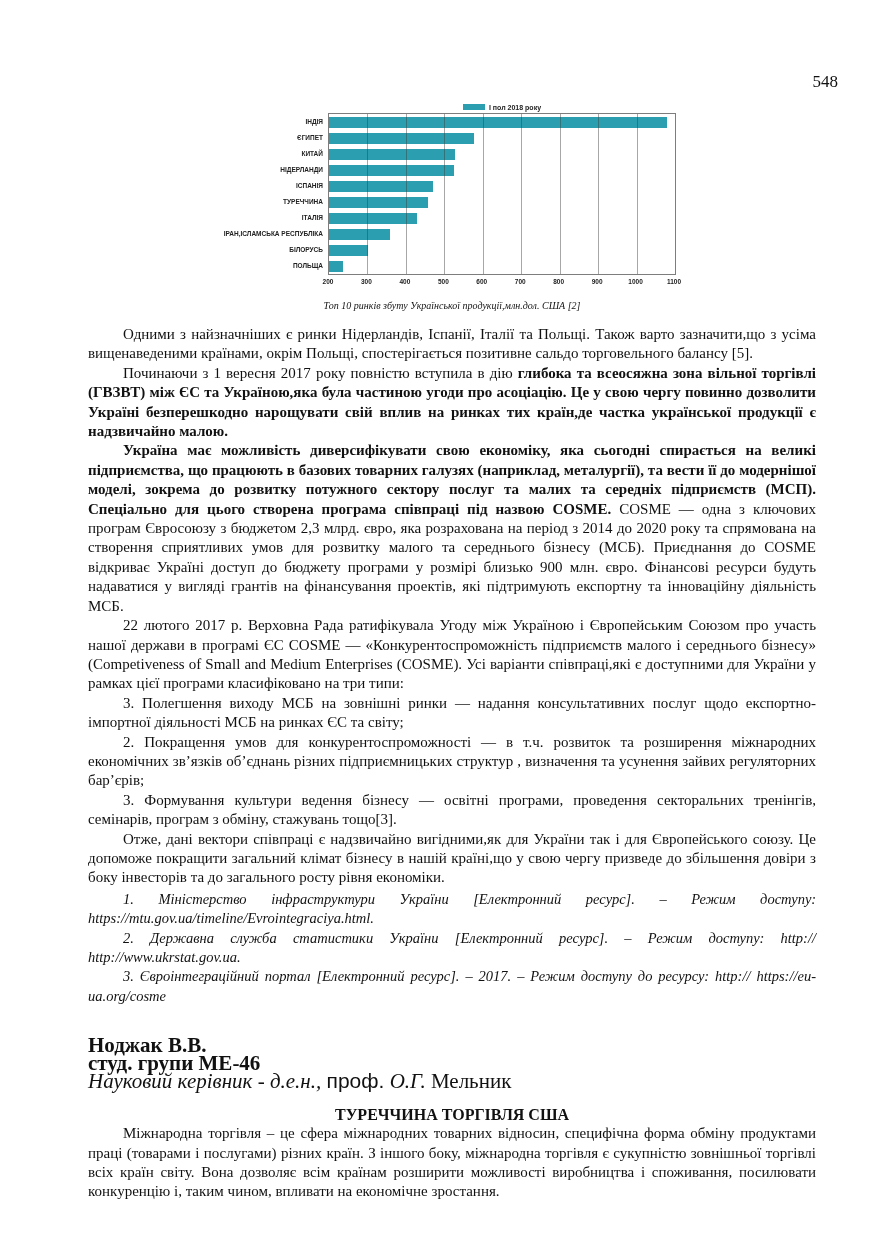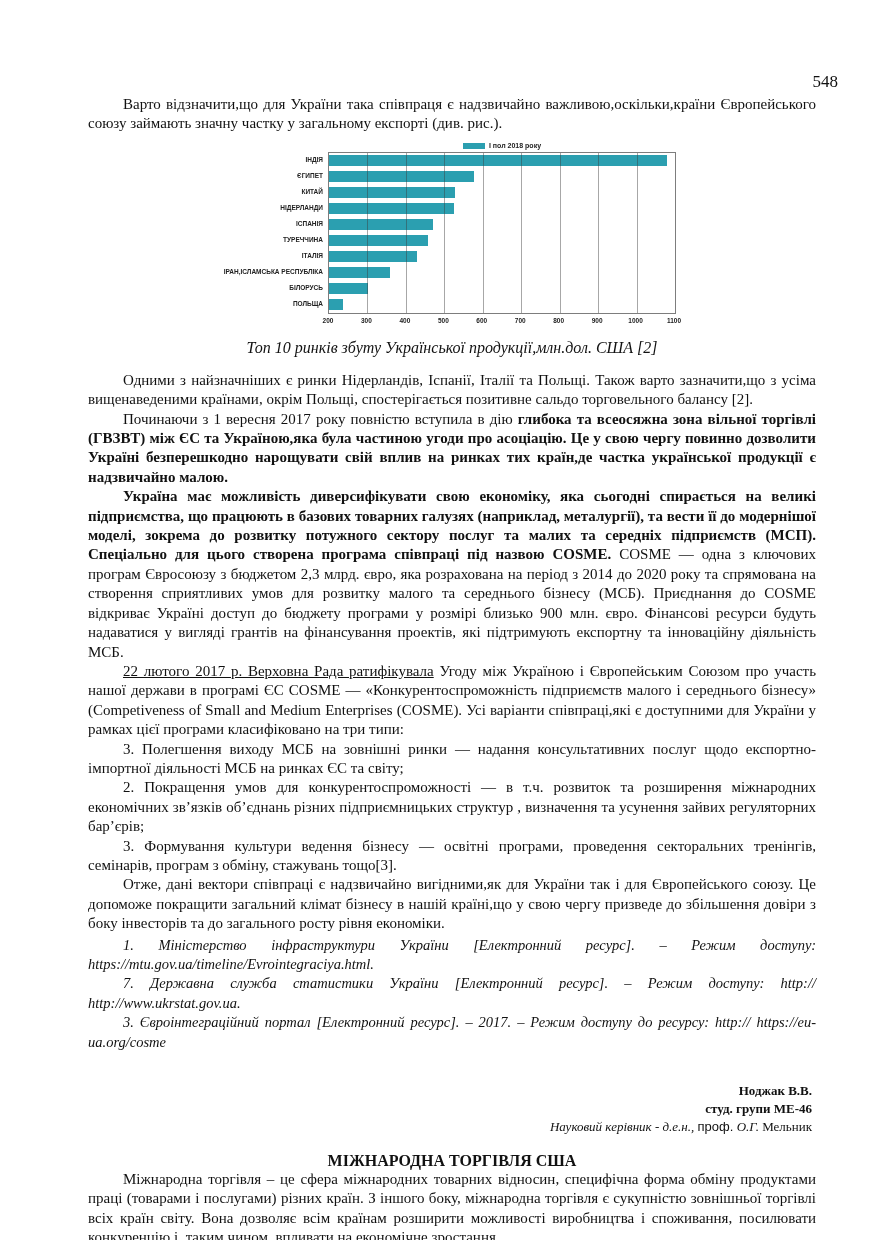--- a/index.html
+++ b/index.html
@@ -2,64 +2,63 @@
 <html><head>
 <meta charset="utf-8">
 <style>
   html,body{margin:0;padding:0;background:#fff;}
   .page{width:876px;height:1240px;position:relative;background:#ffffff;
         font-family:"Liberation Serif", serif;color:#111;overflow:hidden;}
   .page-number{position:absolute;top:72px;right:38px;font-size:17px;}
   .content{position:absolute;left:88px;top:95px;width:728px;}
   p.body{font-size:15px;line-height:19.4px;text-align:justify;text-indent:35px;margin:0;}
   .bold-inline{font-weight:bold;}
-  .underline-inline{text-decoration:underline;}
+  .underline-inline{}
 
   
   .chart-wrap{margin:6px 0 0 152px;width:436px;font-family:"Liberation Sans", sans-serif;}
   .chart-legend{display:flex;justify-content:center;align-items:center;gap:4px;
                 font-size:7px;font-weight:bold;color:#222;height:12px;margin-left:88px;}
   .legend-swatch{width:22px;height:6px;background:#2b9fb0;}
   .chart-body{display:flex;}
   .chart-labels{width:88px;display:flex;flex-direction:column;}
   .cat-label{height:16px;display:flex;align-items:center;justify-content:flex-end;
              padding-right:5px;font-size:6.5px;font-weight:bold;color:#222;white-space:nowrap;}
   .chart-plot{position:relative;width:346px;height:160px;border:1px solid #7d7d7d;
               background:#fff;display:flex;flex-direction:column;justify-content:space-around;}
   .bar-row{height:16px;display:flex;align-items:center;}
   .bar{height:11px;}
   .gridline{position:absolute;top:0;bottom:0;width:1px;background:rgba(60,60,60,0.45);}
   .chart-xaxis{position:relative;height:13px;margin-left:88px;width:346px;
                font-size:6.5px;font-weight:bold;color:#222;}
   .tick{position:absolute;top:3px;transform:translateX(-50%);}
 
-  .figure-caption{text-align:center;font-style:italic;font-size:16px;margin:12px 0 14px 0;}
+  .figure-caption{text-align:center;font-style:italic;font-size:10px;margin:12px 0 14px 0;}
 
   .refs{margin-top:2px;}
   .refs p{font-size:14.5px;line-height:19.4px;font-style:italic;text-align:justify;
           text-indent:35px;margin:0;}
 
-  .authors{text-align:right;margin-top:30px;font-size:13px;line-height:18px;padding-right:4px;}
+  .authors{text-align:left;margin-top:30px;font-size:21px;line-height:18px;padding-right:4px;}
   .authors .name,.authors .group{font-weight:bold;}
   .supervisor{font-style:italic;}
   .supervisor .prof{font-family:Liberation Sans, sans-serif;font-style:normal;}
   .supervisor .surname{font-style:normal;}
 
   .section-title{text-align:center;font-weight:bold;font-size:16px;margin-top:16px;}
   .section-para{margin-top:22px;}
 </style>
 </head>
 <body>
 
 <div class="page">
   <div class="page-number">548</div>
 
   <div class="content">
 
-    <p class="body">Варто відзначити,що для України така співпраця є надзвичайно важливою,оскільки,країни Євро­пейського союзу займають значну частку у загальному експорті (див. рис.).</p>
 
     <div class="chart-wrap">
       <div class="chart-legend">
         <span class="legend-swatch" style="background: rgb(43, 159, 176);"></span>
         <span>І пол 2018 року</span>
       </div>
       <div class="chart-body">
         <div class="chart-labels" id="chart-labels">
             <div class="cat-label">ІНДІЯ</div>
             <div class="cat-label">ЄГИПЕТ</div>
@@ -123,39 +122,39 @@
           <span class="tick" style="left: 66.6667%;">800</span>
           <span class="tick" style="left: 77.7778%;">900</span>
           <span class="tick" style="left: 88.8889%;">1000</span>
           <span class="tick" style="left: 100%;">1100</span>
         </div>
     </div>
 
     <div class="figure-caption">Топ 10 ринків збуту Української продукції,млн.дол. США [2]</div>
 
     <div>
-      <p class="body">Одними з найзначніших є ринки Нідерландів, Іспанії, Італії та Польщі. Також варто зазначити,що з усіма вищенаведеними країнами, окрім Польщі, спостерігається позитивне сальдо торговельного балансу [2].</p>
+      <p class="body">Одними з найзначніших є ринки Нідерландів, Іспанії, Італії та Польщі. Також варто зазначити,що з усіма вищенаведеними країнами, окрім Польщі, спостерігається позитивне сальдо торговельного балансу [5].</p>
       <p class="body"><span>Починаючи з 1 вересня 2017 року повністю вступила в дію </span><span class="bold-inline">глибока та всеосяжна зона вільної торгівлі (ГВЗВТ) між ЄС та Україною,яка була частиною угоди про асоціацію. Це у свою чергу повинно дозволити Україні безперешкодно нарощувати свій вплив на ринках тих країн,де частка української продукції є надзвичайно малою.</span></p>
       <p class="body"><span class="bold-inline">Україна має можливість диверсифікувати свою економіку, яка сьогодні спирається на великі підприємства, що працюють в базових товарних галузях (наприклад, металургії), та вести її до модернішої моделі, зокрема до розвитку потужного сектору послуг та малих та середніх підприємств (МСП). Спеціально для цього створена програма співпраці під назвою COSME.</span><span> COSME — одна з ключових програм Євросоюзу з бюджетом 2,3 млрд. євро, яка розрахована на період з 2014 до 2020 року та спрямована на створення сприятливих умов для розвитку малого та середнього бізнесу (МСБ). Приєднання до COSME відкриває Україні доступ до бюджету програми у розмірі близько 900 млн. євро. Фінансові ресурси будуть надаватися у вигляді грантів на фінансування проектів, які підтримують експортну та інноваційну діяльність МСБ.</span></p>
       <p class="body"><span class="underline-inline">22 лютого 2017 р. Верховна Рада ратифікувала</span><span> Угоду між Україною і Європейським Союзом про участь нашої держави в програмі ЄС COSME — «Конкурентоспроможність підприємств малого і середнього бізнесу» (Competiveness of Small and Medium Enterprises (COSME). Усі варіанти співпраці,які є доступними для України у рамках цієї програми класифіковано на три типи:</span></p>
       <p class="body">3.  Полегшення виходу МСБ на зовнішні ринки — надання консультативних послуг щодо експортно-імпортної діяльності МСБ на ринках ЄС та світу;</p>
       <p class="body">2.  Покращення умов для конкурентоспроможності — в т.ч. розвиток та розширення міжнародних економічних  зв’язків об’єднань різних підприємницьких структур , визначення та усунення зайвих регуляторних бар’єрів;</p>
       <p class="body">3.  Формування культури ведення бізнесу — освітні програми, проведення секторальних тренінгів, семінарів, програм з обміну, стажувань тощо[3].</p>
       <p class="body">Отже, дані вектори співпраці є надзвичайно вигідними,як для України так і для  Європейського союзу. Це допоможе покращити загальний клімат бізнесу в нашій країні,що у свою чергу призведе до збільшення довіри з боку інвесторів та до загального росту рівня економіки.</p>
     </div>
 
     <div class="refs">
       <p>1. Міністерство інфраструктури України [Електронний ресурс]. –  Режим доступу: https://mtu.gov.ua/timeline/Evrointegraciya.html.</p>
-      <p>7. Державна служба статистики України [Електронний ресурс]. – Режим доступу: http:// http://www.ukrstat.gov.ua.</p>
+      <p>2. Державна служба статистики України [Електронний ресурс]. – Режим доступу: http:// http://www.ukrstat.gov.ua.</p>
       <p>3. Євроінтеграційний портал  [Електронний ресурс]. – 2017. – Режим доступу до ресурсу: http:// https://eu-ua.org/cosme</p>
     </div>
 
     <div class="authors">
       <div class="name">Ноджак В.В.</div>
       <div class="group">студ. групи МЕ-46</div>
       <div class="supervisor"><span>Науковий керівник - д.е.н., </span><span class="prof">проф.</span><span> О.Г. </span><span class="surname">Мельник</span></div>
     </div>
 
-    <div class="section-title">МІЖНАРОДНА ТОРГІВЛЯ США</div>
+    <div class="section-title">ТУРЕЧЧИНА ТОРГІВЛЯ США</div>
     <p class="body section-para">Міжнародна торгівля –  це сфера міжнародних товарних відносин, специфічна форма обміну продуктами праці (товарами і послугами) різних країн. З іншого боку, міжнародна торгівля є сукупністю зовнішньої торгівлі всіх країн світу. Вона дозволяє всім країнам розширити можливості виробництва і споживання, посилювати конкуренцію і, таким чином, впливати на економічне зростання.</p>
 
   </div>
 </div>
 
 </body></html>

